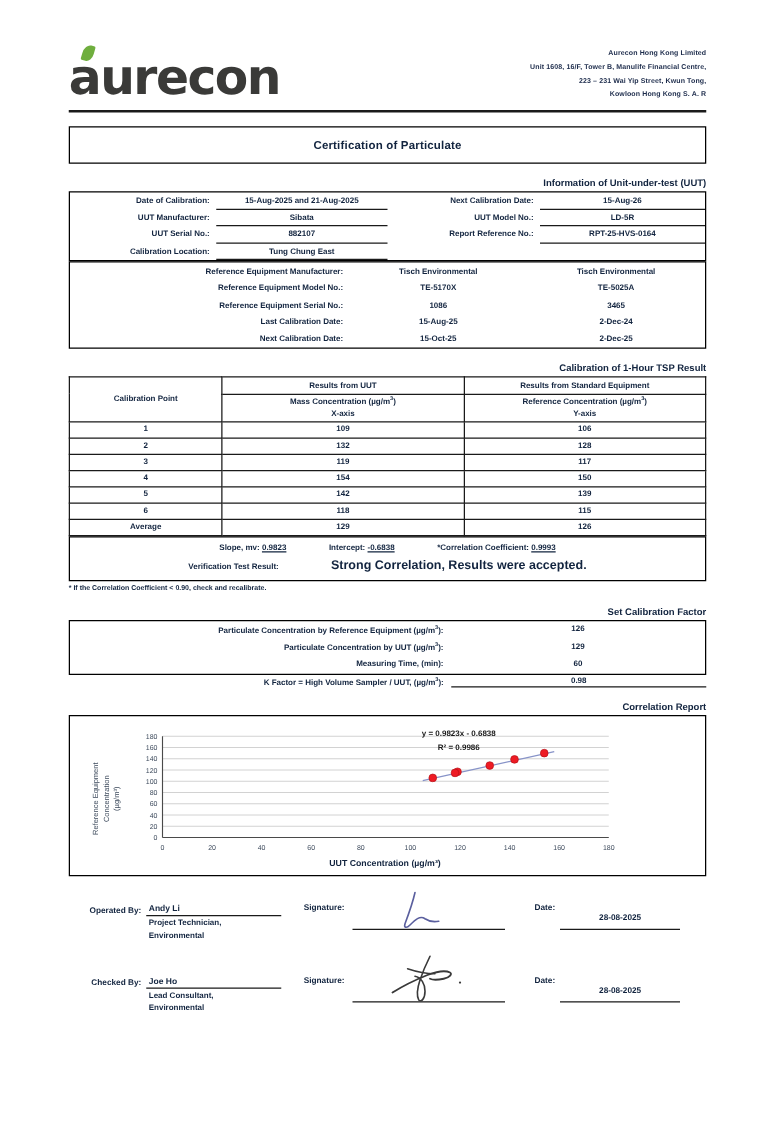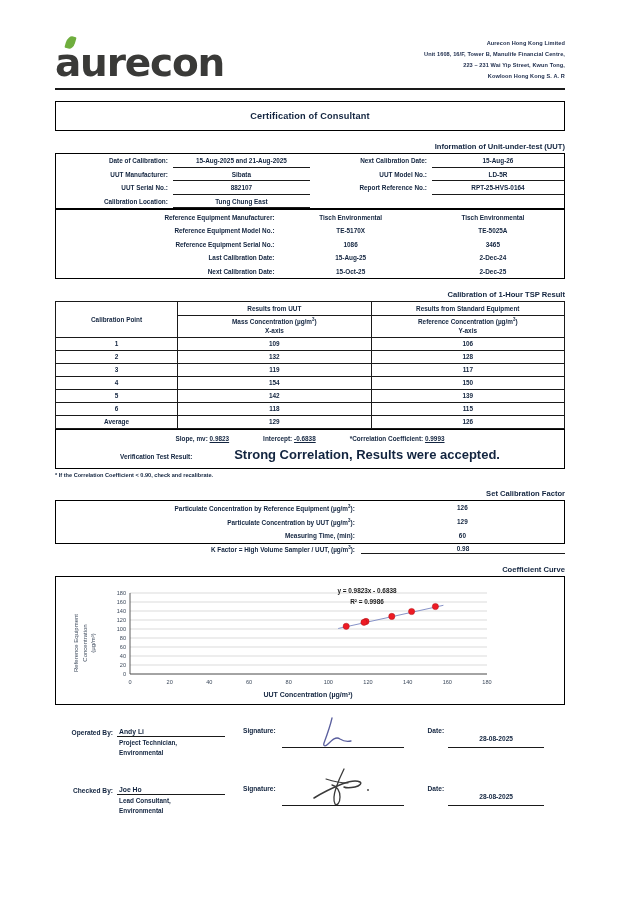--- a/index.html
+++ b/index.html
@@ -61,21 +61,21 @@
   .res .cu  { width: 38%; }
   .res .cs  { width: 38%; }
 
   
   .reg { padding: 5px 0 6px; }
   .regrow1 { display: flex; justify-content: center; gap: 34px; font-size: 6.4px;
              font-weight: bold; color: #12243f; }
   .regrow1 .u { text-decoration: underline; }
   .regrow2 { text-align: center; font-size: 6.4px; font-weight: bold;
              color: #12243f; margin-top: 5px; }
-  .regrow2 .big { font-size: 13px; margin-left: 40px; }
+  .regrow2 .big { font-size: 10px; margin-left: 40px; }
   .footnote { font-size: 5.6px; font-weight: bold; color: #12243f; margin-top: 3px; }
 
   
   .cf td { height: 14px; vertical-align: middle; font-weight: bold; }
   .cf .c1 { width: 60%; text-align: right; padding-right: 6px; }
   .cf .c2 { width: 40%; text-align: center; }
   .kfac { display: flex; margin-top: 1px; }
   .kfac .kl { width: 60%; text-align: right; padding-right: 6px; font-size: 6.4px;
               font-weight: bold; color: #12243f; }
   .kfac .kv { width: 40%; text-align: center; font-size: 6.4px; font-weight: bold;
@@ -119,21 +119,21 @@
     </div>
     <div class="addr">
       <div>Aurecon Hong Kong Limited</div>
       <div>Unit 1608, 16/F, Tower B, Manulife Financial Centre,</div>
       <div>223 – 231 Wai Yip Street, Kwun Tong,</div>
       <div>Kowloon Hong Kong S. A. R</div>
     </div>
   </div>
   <div class="rule"></div>
 
-  <div class="titlebox">Certification of Consultant</div>
+  <div class="titlebox">Certification of Particulate</div>
 
   <div class="section-title">Information of Unit-under-test (UUT)</div>
   <div class="box">
     <table class="info">
       <tbody>
           <tr>
         <td class="c1 lbl">Date of Calibration:</td>
         <td class="c2 val">15-Aug-2025 and 21-Aug-2025</td>
         <td class="c3 lbl">Next Calibration Date:</td>
         <td class="c4 val">15-Aug-26</td>
@@ -287,21 +287,21 @@
         <td class="c2">60</td>
       </tr>
     </tbody>
       </table>
   </div>
   <div class="kfac">
     <div class="kl"><span>K Factor = High Volume Sampler / UUT, (µg/m</span><span class="sup">3</span><span>):</span></div>
     <div class="kv">0.98</div>
   </div>
 
-  <div class="section-title">Coefficient Curve</div>
+  <div class="section-title">Correlation Report</div>
   <div class="chartbox">
     <svg width="498" height="120" viewBox="0 0 498 120">
 
       <text x="16" y="62" transform="rotate(-90 16 62)" text-anchor="middle" font-family="Liberation Sans, sans-serif" font-size="6" fill="#3d4a5c">Reference Equipment</text>
       <text x="25" y="62" transform="rotate(-90 25 62)" text-anchor="middle" font-family="Liberation Sans, sans-serif" font-size="6" fill="#3d4a5c">Concentration</text>
       <text x="33" y="62" transform="rotate(-90 33 62)" text-anchor="middle" font-family="Liberation Sans, sans-serif" font-size="6" fill="#3d4a5c">(µg/m³)</text>
 
       <g stroke="#b7b7b7" stroke-width="0.5">
         <line x1="68" y1="12" x2="425" y2="12"></line>
         <line x1="68" y1="21" x2="425" y2="21"></line>

